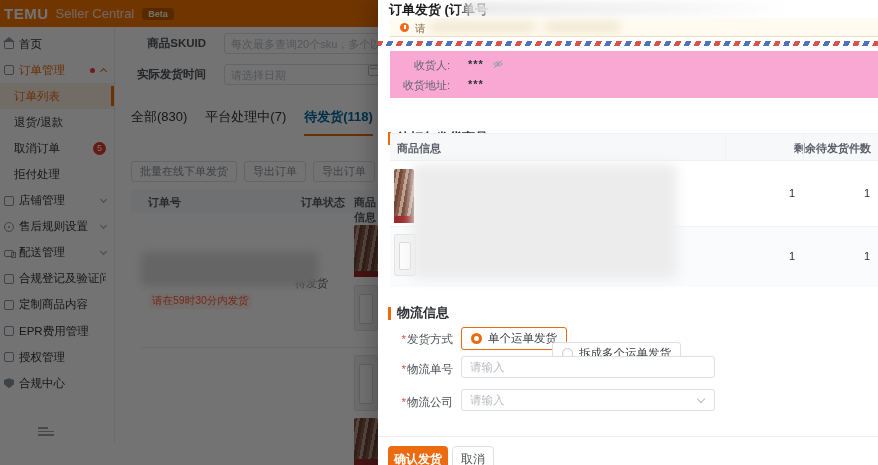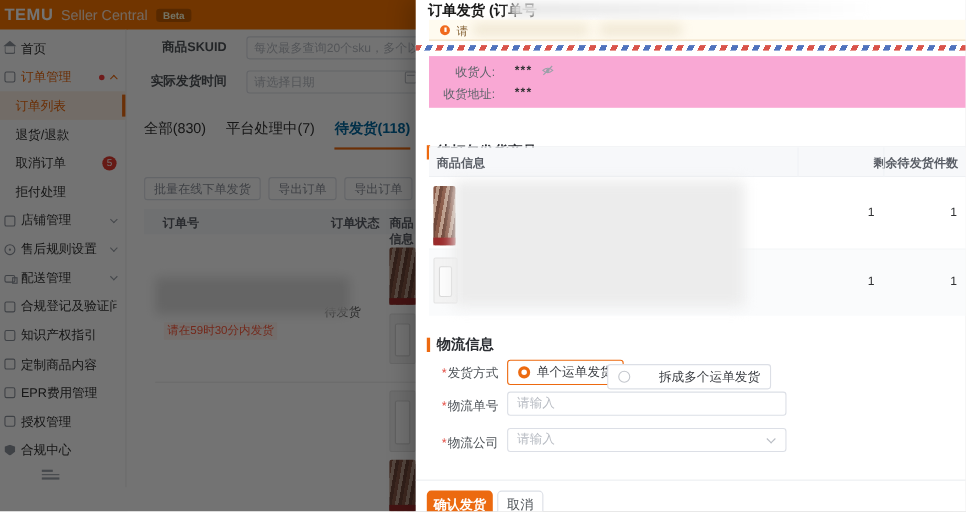--- a/index.html
+++ b/index.html
@@ -174,24 +174,20 @@
         <span class="ico ico-truck"></span>
         <span class="lbl">配送管理</span>
         <span class="chev"></span>
       </div>
       <div class="sb-item">
         <span class="ico ico-box"></span>
         <span class="lbl">合规登记及验证问卷</span>
       </div>
       <div class="sb-item">
         <span class="ico ico-box"></span>
-        <span class="lbl">知识产权指引</span>
-      </div>
-      <div class="sb-item">
-        <span class="ico ico-box"></span>
         <span class="lbl">定制商品内容</span>
       </div>
       <div class="sb-item">
         <span class="ico ico-box"></span>
         <span class="lbl">EPR费用管理</span>
       </div>
       <div class="sb-item">
         <span class="ico ico-box"></span>
         <span class="lbl">授权管理</span>
       </div>
@@ -302,21 +298,21 @@
       <span class="st">物流信息</span>
     </div>
 
     <span class="fl" style="top:332px;">
       <span class="req">*</span><span>发货方式</span>
     </span>
     <div class="opt sel" style="left:83px;top:327px;">
       <span class="r"></span>
       <span>单个运单发货</span>
     </div>
-    <div class="opt unsel" style="left:174px;top:331px;gap:20px;">
+    <div class="opt unsel" style="left:174px;top:342px;">
       <span class="r"></span>
       <span>拆成多个运单发货</span>
     </div>
 
     <span class="fl" style="top:362px;">
       <span class="req">*</span><span>物流单号</span>
     </span>
     <input class="d-input" style="top: 356px;" placeholder="请输入">
 
     <span class="fl" style="top:395px;">

